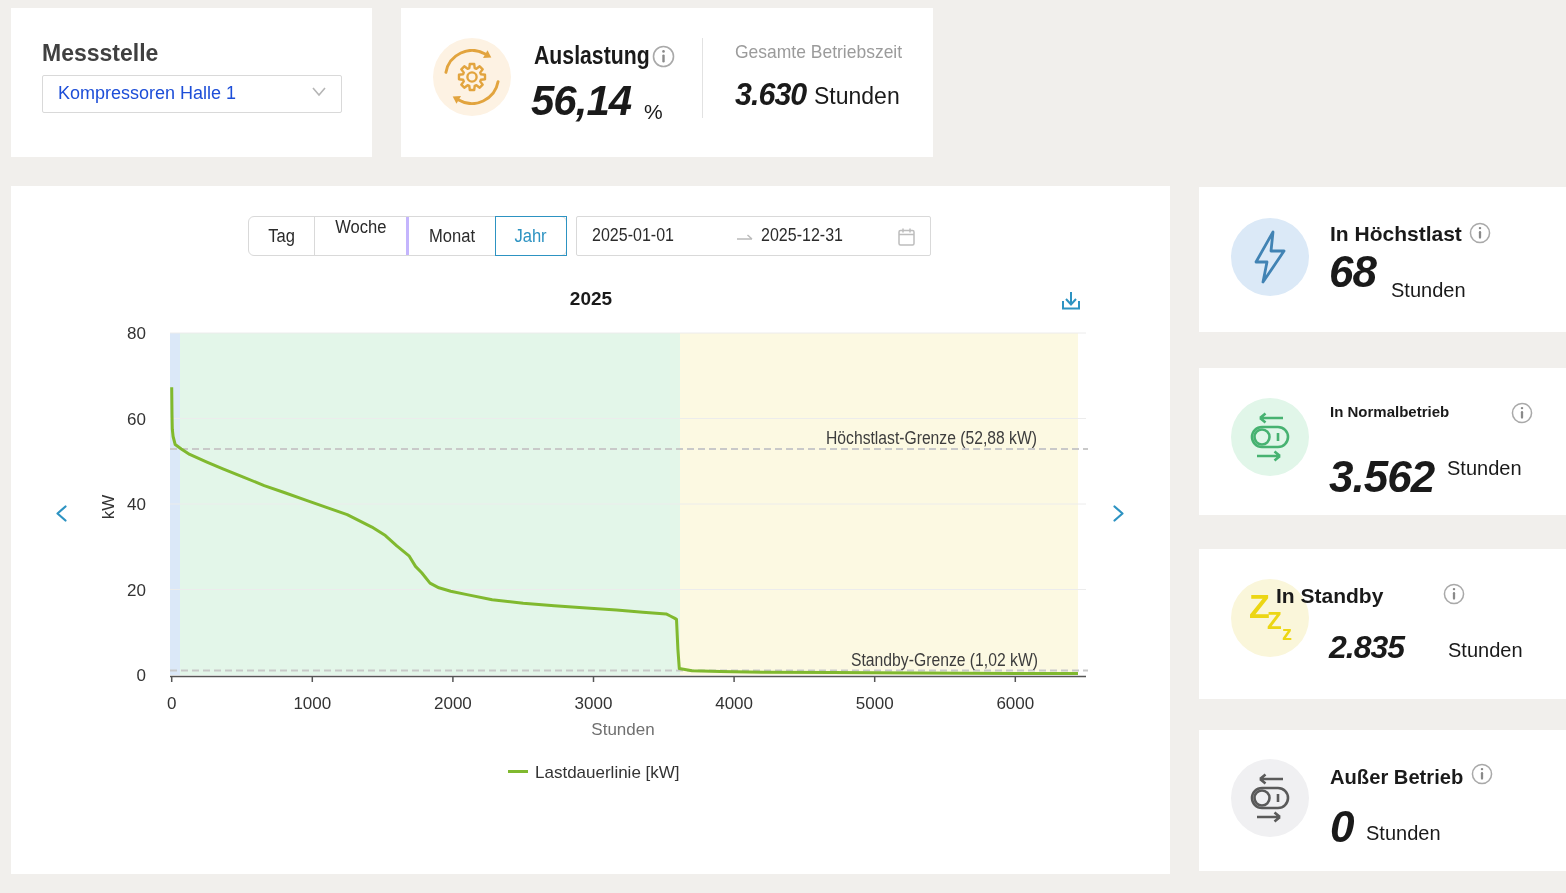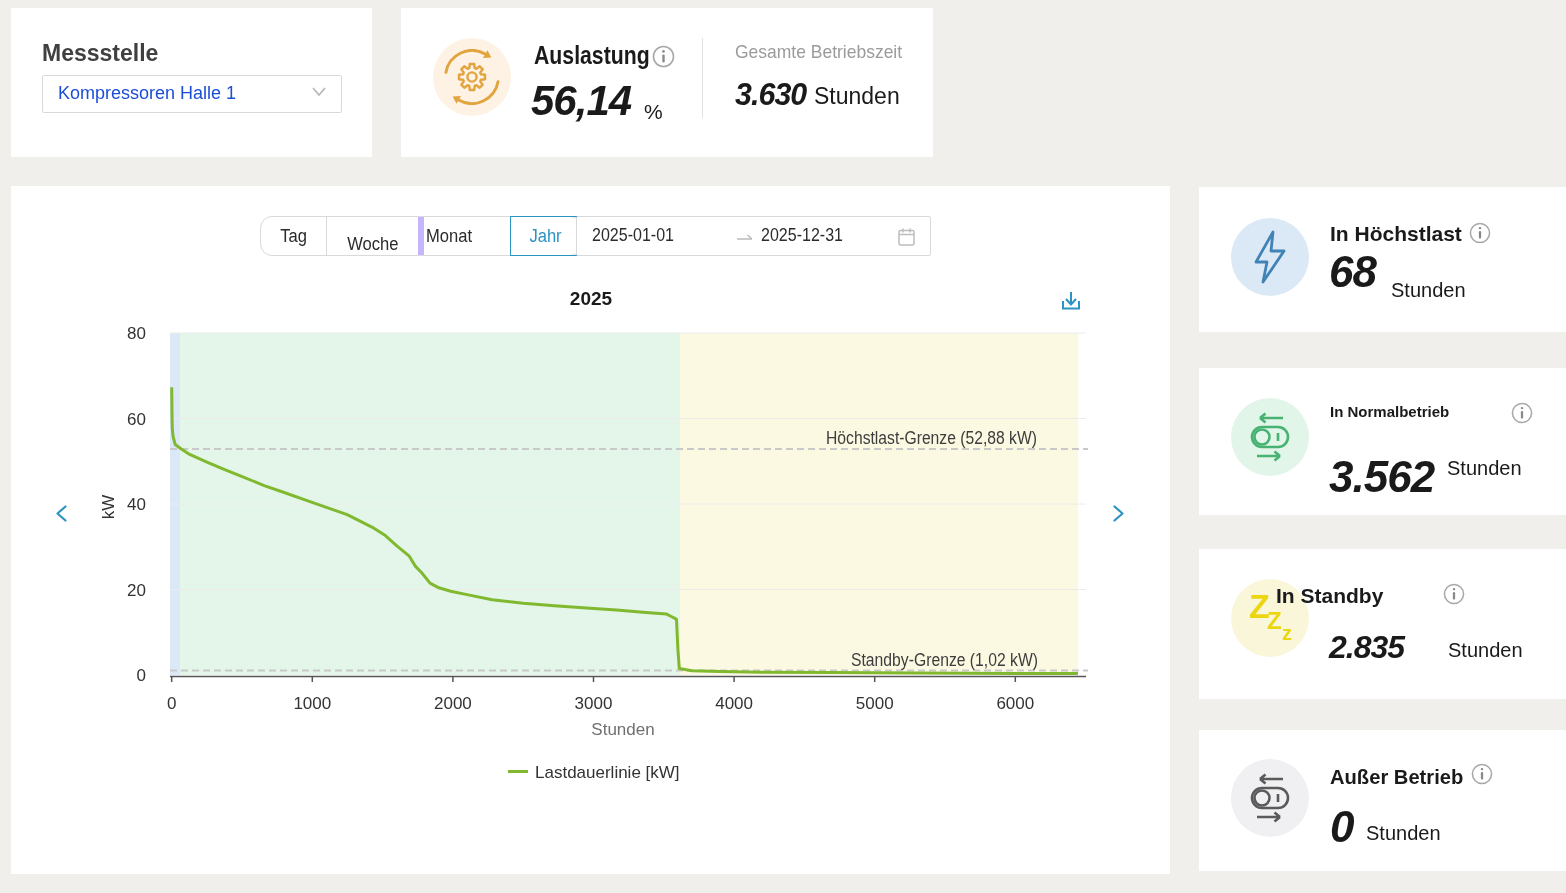--- a/index.html
+++ b/index.html
@@ -38,28 +38,28 @@
   </svg>
 <div class="abs num" style="left:531px;top:77px;font-size:42px">56,14</div>
 <div class="abs" style="left:644px;top:100px;font-size:21px;color:#1a1a1a">%</div>
 <div class="abs" style="left:702px;top:38px;width:1px;height:80px;background:#e2e2e2"></div>
 <div class="abs" style="left:735px;top:41px;font-size:19px;color:#9b9b9b;transform:scaleX(.92);transform-origin:0 50%">Gesamte Betriebszeit</div>
 <div class="abs num" style="left:735px;top:76px;font-size:32px;transform:scaleX(.95);transform-origin:0 50%">3.630</div>
 <div class="abs" style="left:814px;top:83px;font-size:23px;color:#1a1a1a">Stunden</div>
 
 <div class="card" style="left:11px;top:186px;width:1159px;height:688px"></div>
 
-<div class="abs" style="left:260px;top:216px;height:38px;border:1px solid #d9d9d9;border-radius:12px;background:#fff;display:flex">
+<div class="abs" style="left:248px;top:216px;height:38px;border:1px solid #d9d9d9;border-radius:6px;background:#fff;display:flex">
   <div style="width:65px;border-right:1px solid #d9d9d9;display:flex;align-items:center;justify-content:center">
       <span style="font-size:18px;color:#2b2b2b;transform:scaleX(.92)">Tag</span>
     </div>
-  <div style="width:91px;border-right:6px solid #c4b5fd;display:flex;align-items:flex-end;justify-content:center">
+  <div style="width:91px;border-right:3px solid #c4b5fd;display:flex;align-items:flex-start;justify-content:center">
       <span style="font-size:18px;color:#2b2b2b;transform:scaleX(.92)">Woche</span>
     </div>
-  <div style="width:87px;display:flex;align-items:center;">
+  <div style="width:87px;display:flex;align-items:center;justify-content:center">
       <span style="font-size:18px;color:#2b2b2b;transform:scaleX(.92)">Monat</span>
     </div>
   <div style="width:70px;display:flex;align-items:center;justify-content:center;border:1px solid #2d93c2;margin:-1px">
       <span style="font-size:18px;color:#2d93c2;transform:scaleX(.92)">Jahr</span>
     </div>
 </div>
 
 <div class="abs" style="left:576px;top:216px;width:353px;height:38px;border:1px solid #d9d9d9;border-radius:2px;background:#fff"></div>
 <div class="abs" style="left:592px;top:225px;font-size:18px;color:#2b2b2b;transform:scaleX(.89);transform-origin:0 50%">2025-01-01</div>
 <svg class="abs" style="left:736px;top:230px" width="18" height="14" viewBox="0 0 18 14">

